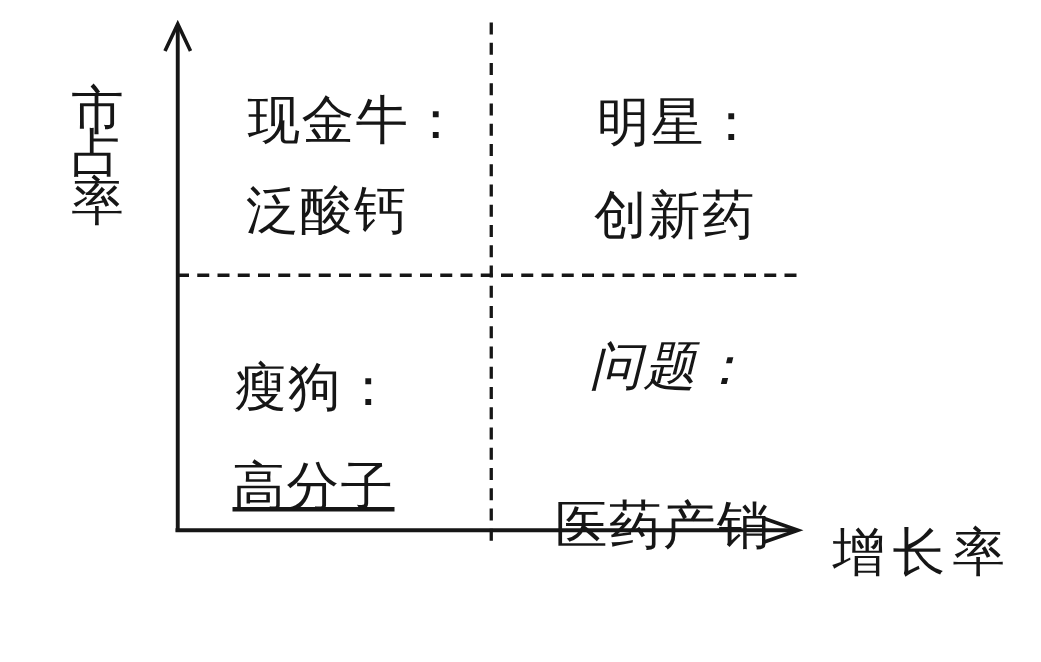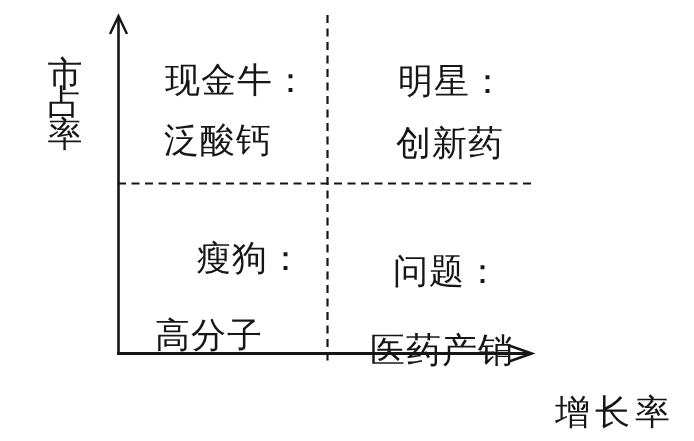--- a/index.html
+++ b/index.html
@@ -52,27 +52,27 @@
     <path d="M 110 34 L 118.5 16 L 127 34" fill="none" stroke="#161616" stroke-width="2.4"></path>
 
     <line x1="117" y1="353.5" x2="530" y2="353.5" stroke="#161616" stroke-width="2.8"></line>
     <path d="M 509 345.5 L 532 353.5 L 509 361.5" fill="none" stroke="#161616" stroke-width="2.4"></path>
 
     <line x1="118" y1="183.5" x2="536" y2="183.5" stroke="#161616" stroke-width="2.2" stroke-dasharray="8 5.5"></line>
     <line x1="327.5" y1="15" x2="327.5" y2="362" stroke="#161616" stroke-width="2.2" stroke-dasharray="8 5.5"></line>
   </svg>
 
   <div class="txt vertical" style="left:47px; top:26px;">市占率</div>
-  <div class="txt xlabel" style="left:555px; top:351px;margin-top:44px;">增长率</div>
+  <div class="txt xlabel" style="left:555px; top:351px;">增长率</div>
 
   <div class="txt" style="left:165px; top:63px;">现金牛：</div>
   <div class="txt" style="left:164px; top:123px;">泛酸钙</div>
 
   <div class="txt" style="left:398px; top:64px;text-align:right;">明星：</div>
   <div class="txt" style="left:396px; top:126px;text-align:center;">创新药</div>
 
-  <div class="txt" style="left:156px; top:241px;margin-left:40px;">瘦狗：</div>
-  <div class="txt" style="left:155px; top:318px;">高分子</div>
+  <div class="txt" style="left:156px; top:241px;">瘦狗：</div>
+  <div class="txt" style="left:155px; top:307px;text-decoration:underline;">高分子</div>
 
-  <div class="txt" style="left:393px; top:254px;">问题：</div>
+  <div class="txt" style="left:393px; top:227px;font-style:italic;">问题：</div>
   <div class="txt" style="left:370px; top:303px;margin-top:30px;">医药产销</div>
 
 </div>
 
 </body></html>

